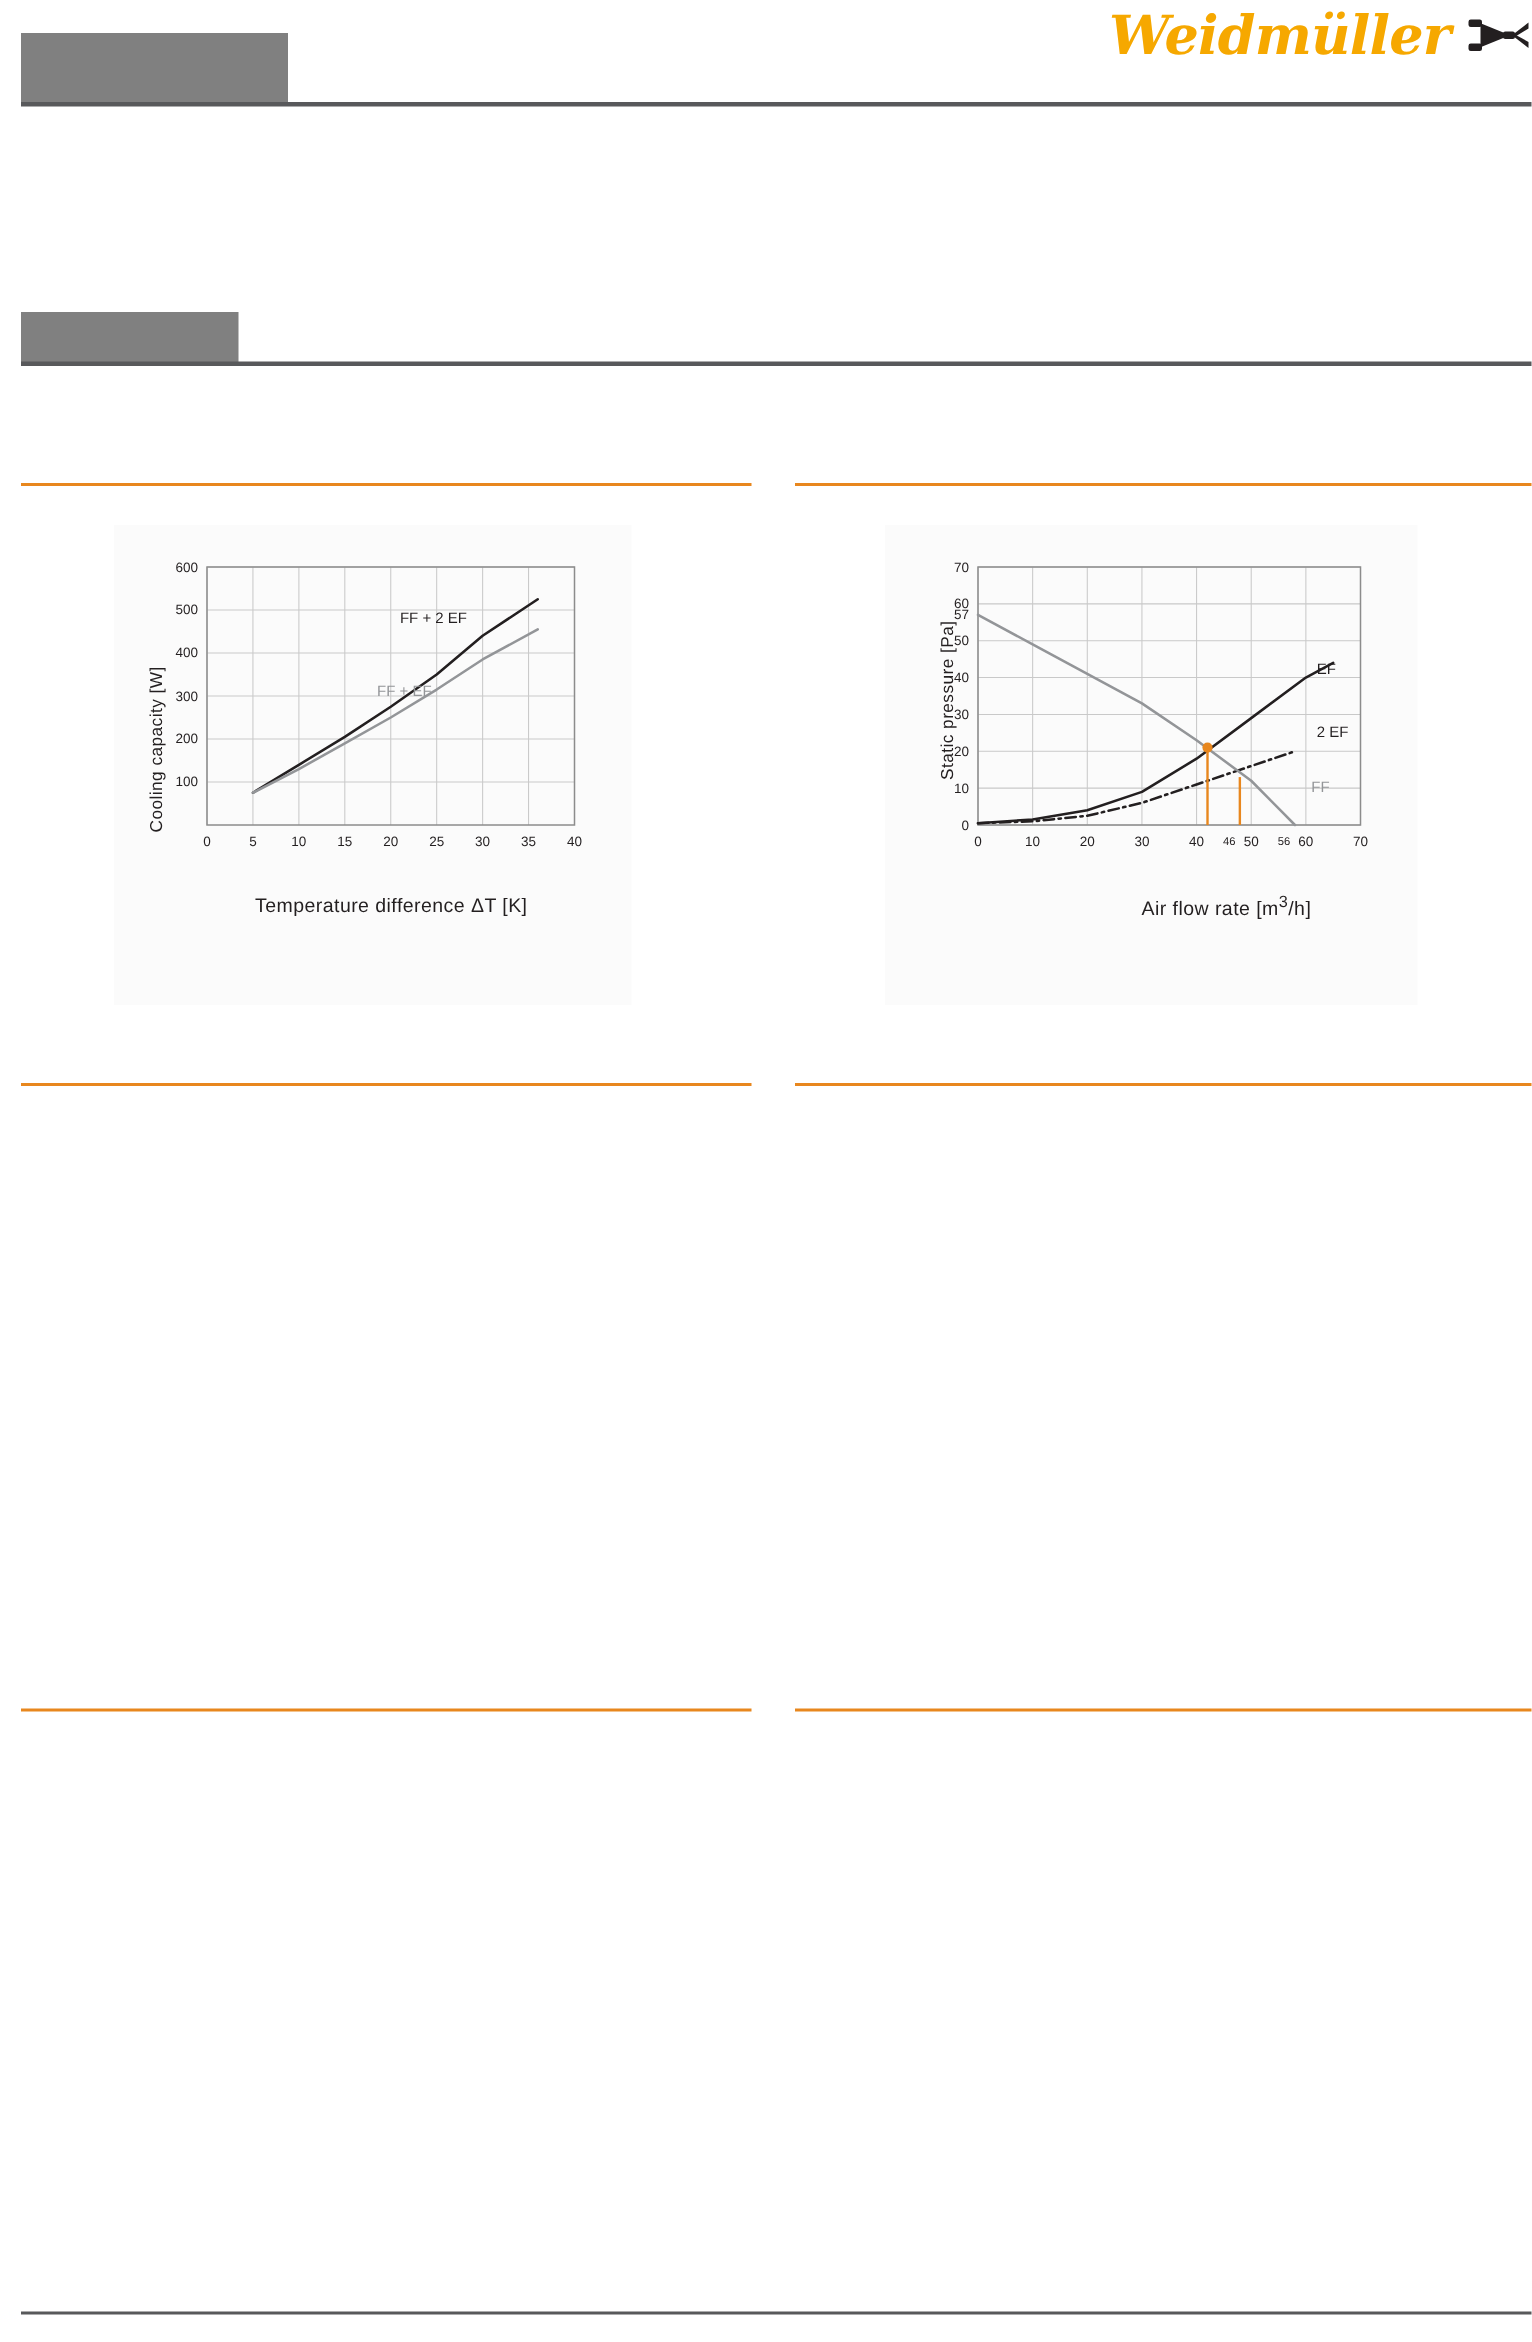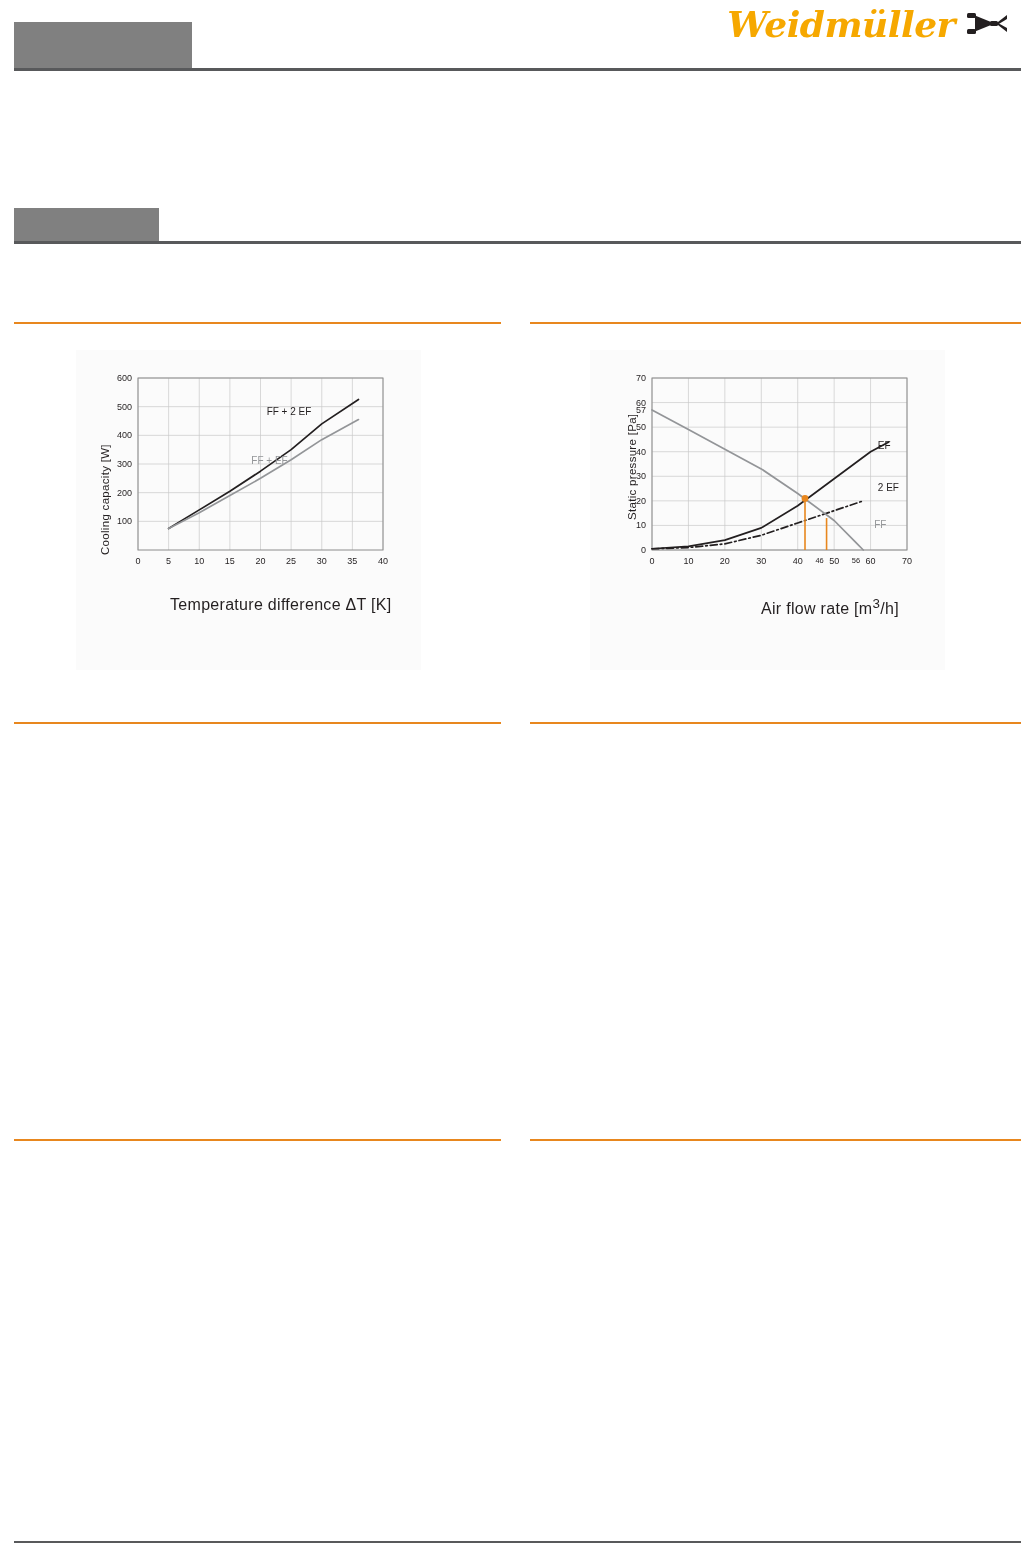--- a/index.html
+++ b/index.html
@@ -32,21 +32,21 @@
   }
   #header-rule {
     position: absolute;
     left: 14px; top: 68px;
     width: 1007px;
     height: 3px;
     background: #58595b;
   }
   #brand-logo {
     position: absolute;
-    right: 12px; top: 2px;
+    right: 0; top: 2px;
     width: 340px;
     height: 44px;
     display: flex;
     align-items: center;
     justify-content: flex-end;
   }
   #brand-wordmark {
     font-family: "DejaVu Serif", serif;
     font-style: italic;
     font-weight: bold;
@@ -108,21 +108,21 @@
     position: absolute;
     background: #fbfbfb;
   }
   #chart-left-frame  { left: 76px;  top: 350px; width: 345px; height: 320px; }
   #chart-right-frame { left: 590px; top: 350px; width: 355px; height: 320px; }
 
   .chart-svg { display: block; }
 
   .axis-title {
     position: absolute;
-    font-size: 16px;
+    font-size: 13px;
     color: #231f20;
     letter-spacing: 0.3px;
     white-space: nowrap;
   }
   #left-xtitle  { left: 170px; top: 596px; }
   #right-xtitle { left: 761px; top: 596px; }
 
   .ytitle-wrap {
     position: absolute;
     transform: rotate(-90deg);

